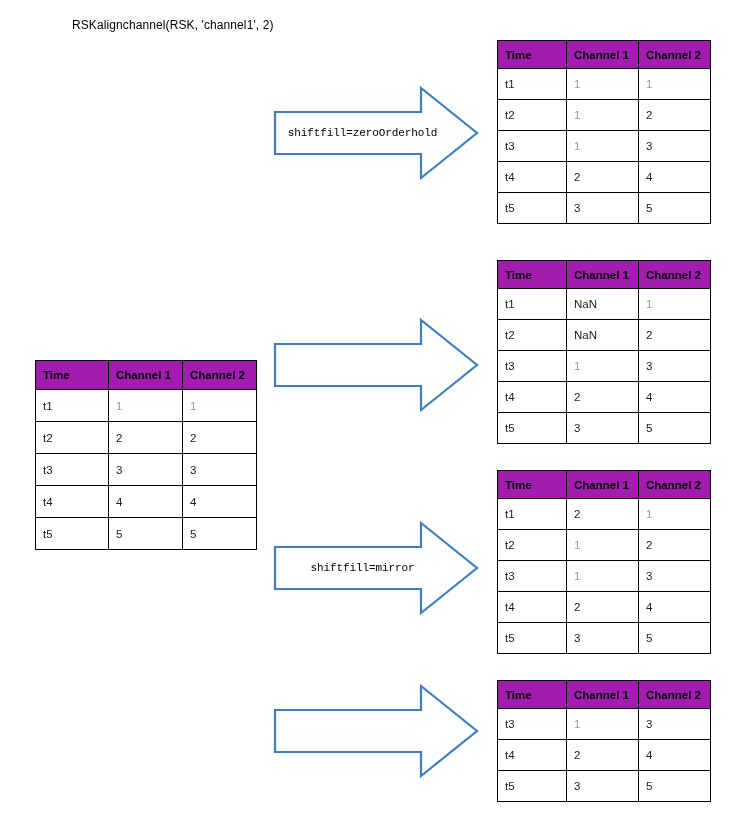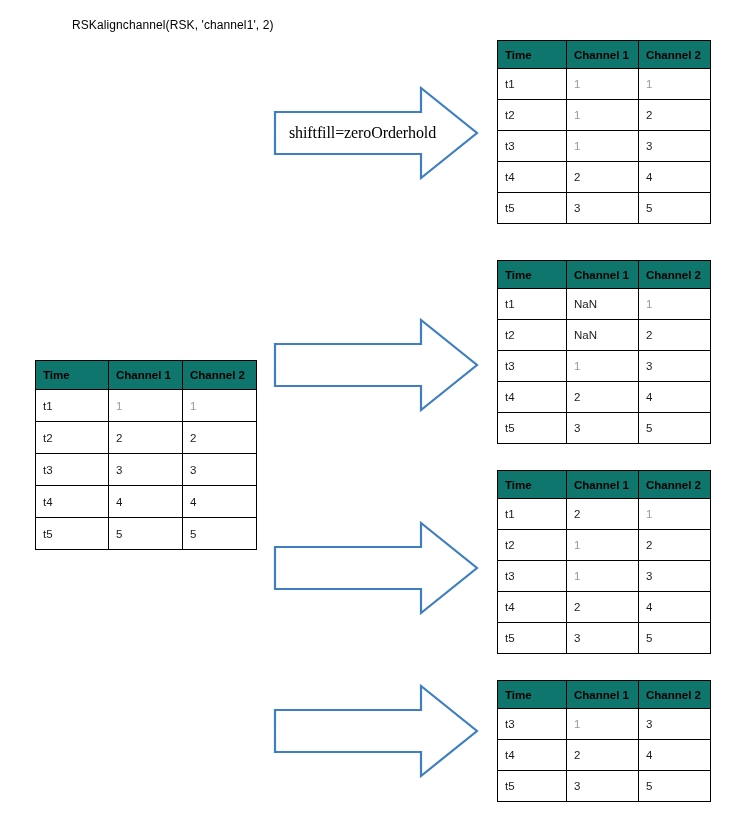--- a/index.html
+++ b/index.html
@@ -39,21 +39,21 @@
     border: 1.2px solid #000000;
     font-size: 11.5px;
     padding: 0 0 0 7px;
     text-align: left;
     height: 29px;
     box-sizing: border-box;
     overflow: hidden;
     white-space: nowrap;
   }
   .data-table th {
-    background: #0f766e;
+    background: #a21caf;
     color: #000000;
     font-weight: bold;
     height: 28px;
     font-size: 11.5px;
   }
   .data-table td {
     background: #ffffff;
     color: #1a1a1a;
     font-weight: normal;
   }
@@ -98,22 +98,22 @@
   }
   .arrow-label {
     position: absolute;
     left: 0;
     top: 0;
     width: 183px;
     height: 98px;
     display: flex;
     align-items: center;
     justify-content: center;
-    font-family: Liberation Serif, serif;
-    font-size: 16px;
+    font-family: Liberation Mono, monospace;
+    font-size: 11px;
     color: #000000;
     letter-spacing: -0.1px;
     white-space: nowrap;
     pointer-events: none;
   }
 
   #arrow-zeroorderhold { left: 271px; top: 84px; }
   #arrow-nan           { left: 271px; top: 316px; }
   #arrow-mirror        { left: 271px; top: 519px; }
   #arrow-union         { left: 271px; top: 682px; }
@@ -259,20 +259,21 @@
         <td>3</td>
         <td>5</td>
       </tr>
     </tbody>
 </table>
 
 <div class="arrow-group" id="arrow-mirror">
   <svg viewBox="0 0 210 98">
     <polygon points="4,28 150,28 150,4 206,49 150,94 150,70 4,70" fill="#ffffff" stroke="#3f7fc1" stroke-width="2.2" stroke-linejoin="miter"></polygon>
   </svg>
+  <div class="arrow-label">shiftfill=mirror</div>
 </div>
 
 <table class="data-table out-table" id="table-mirror">
   <colgroup>
       <col class="c-time">
       <col class="c-ch1">
       <col class="c-ch2">
     </colgroup>
   <thead>
     <tr>

